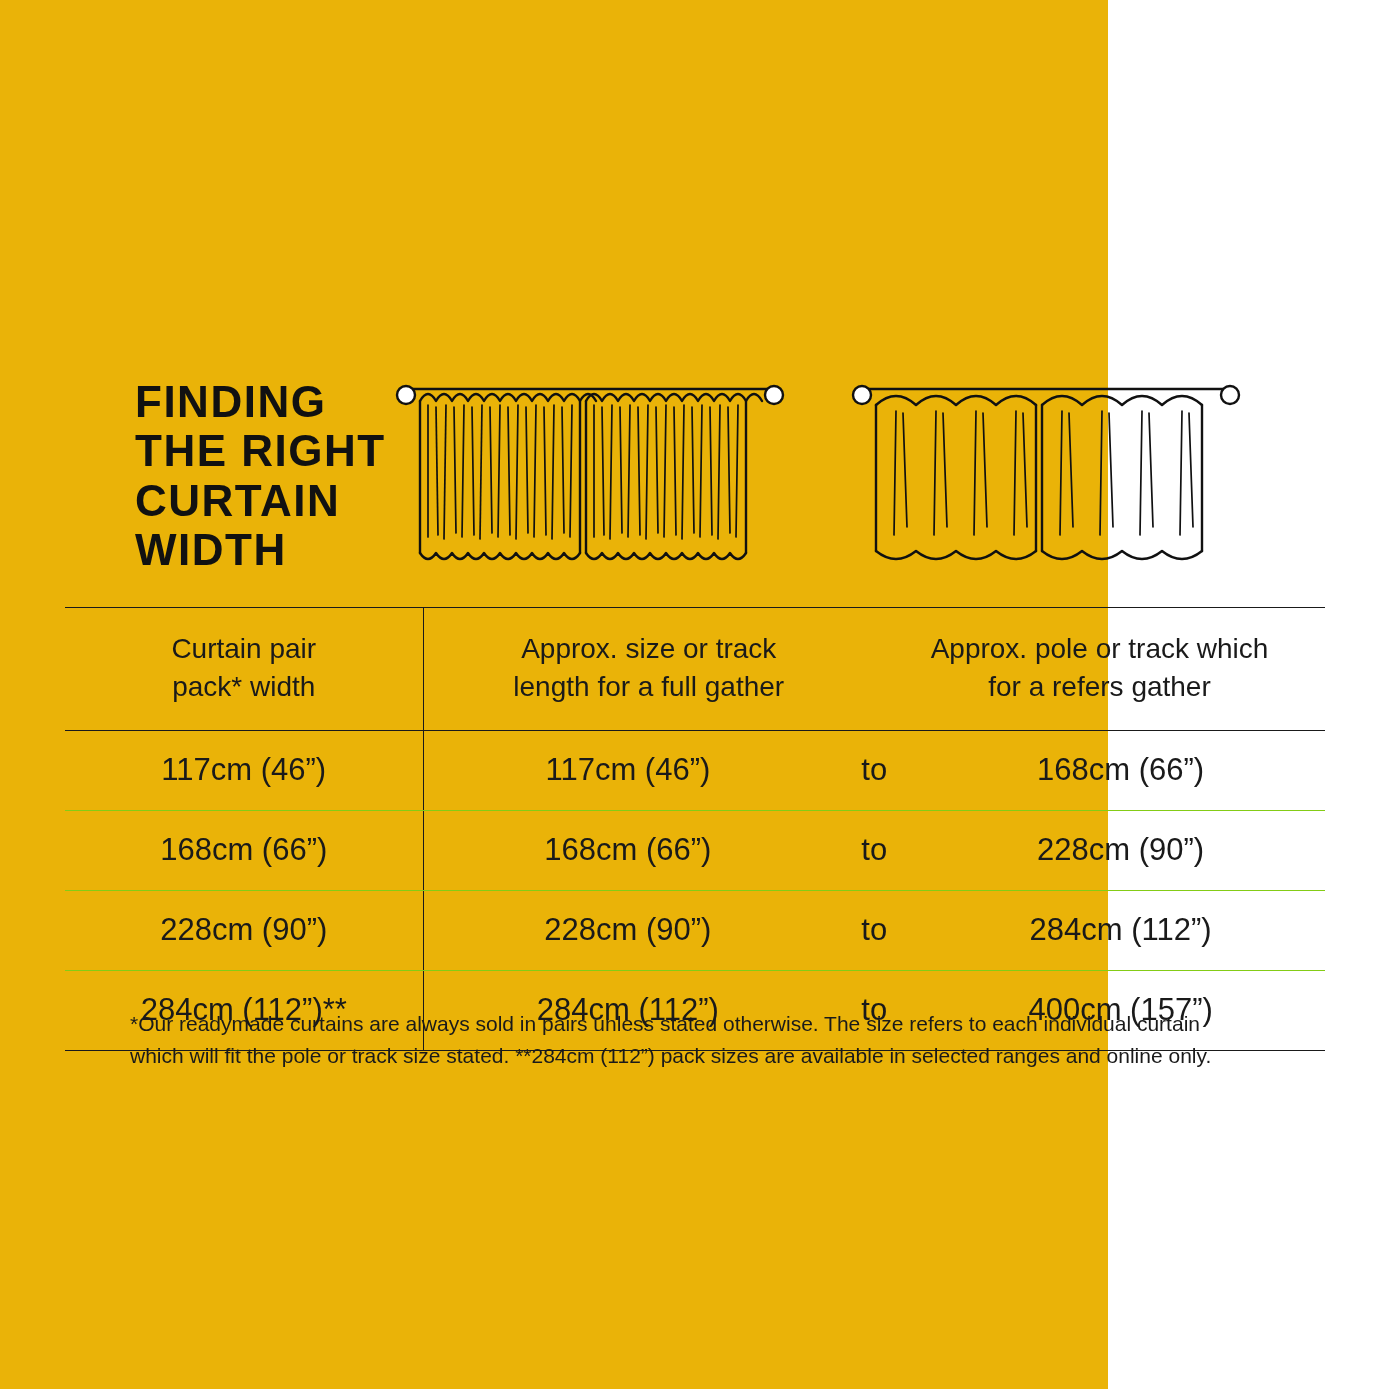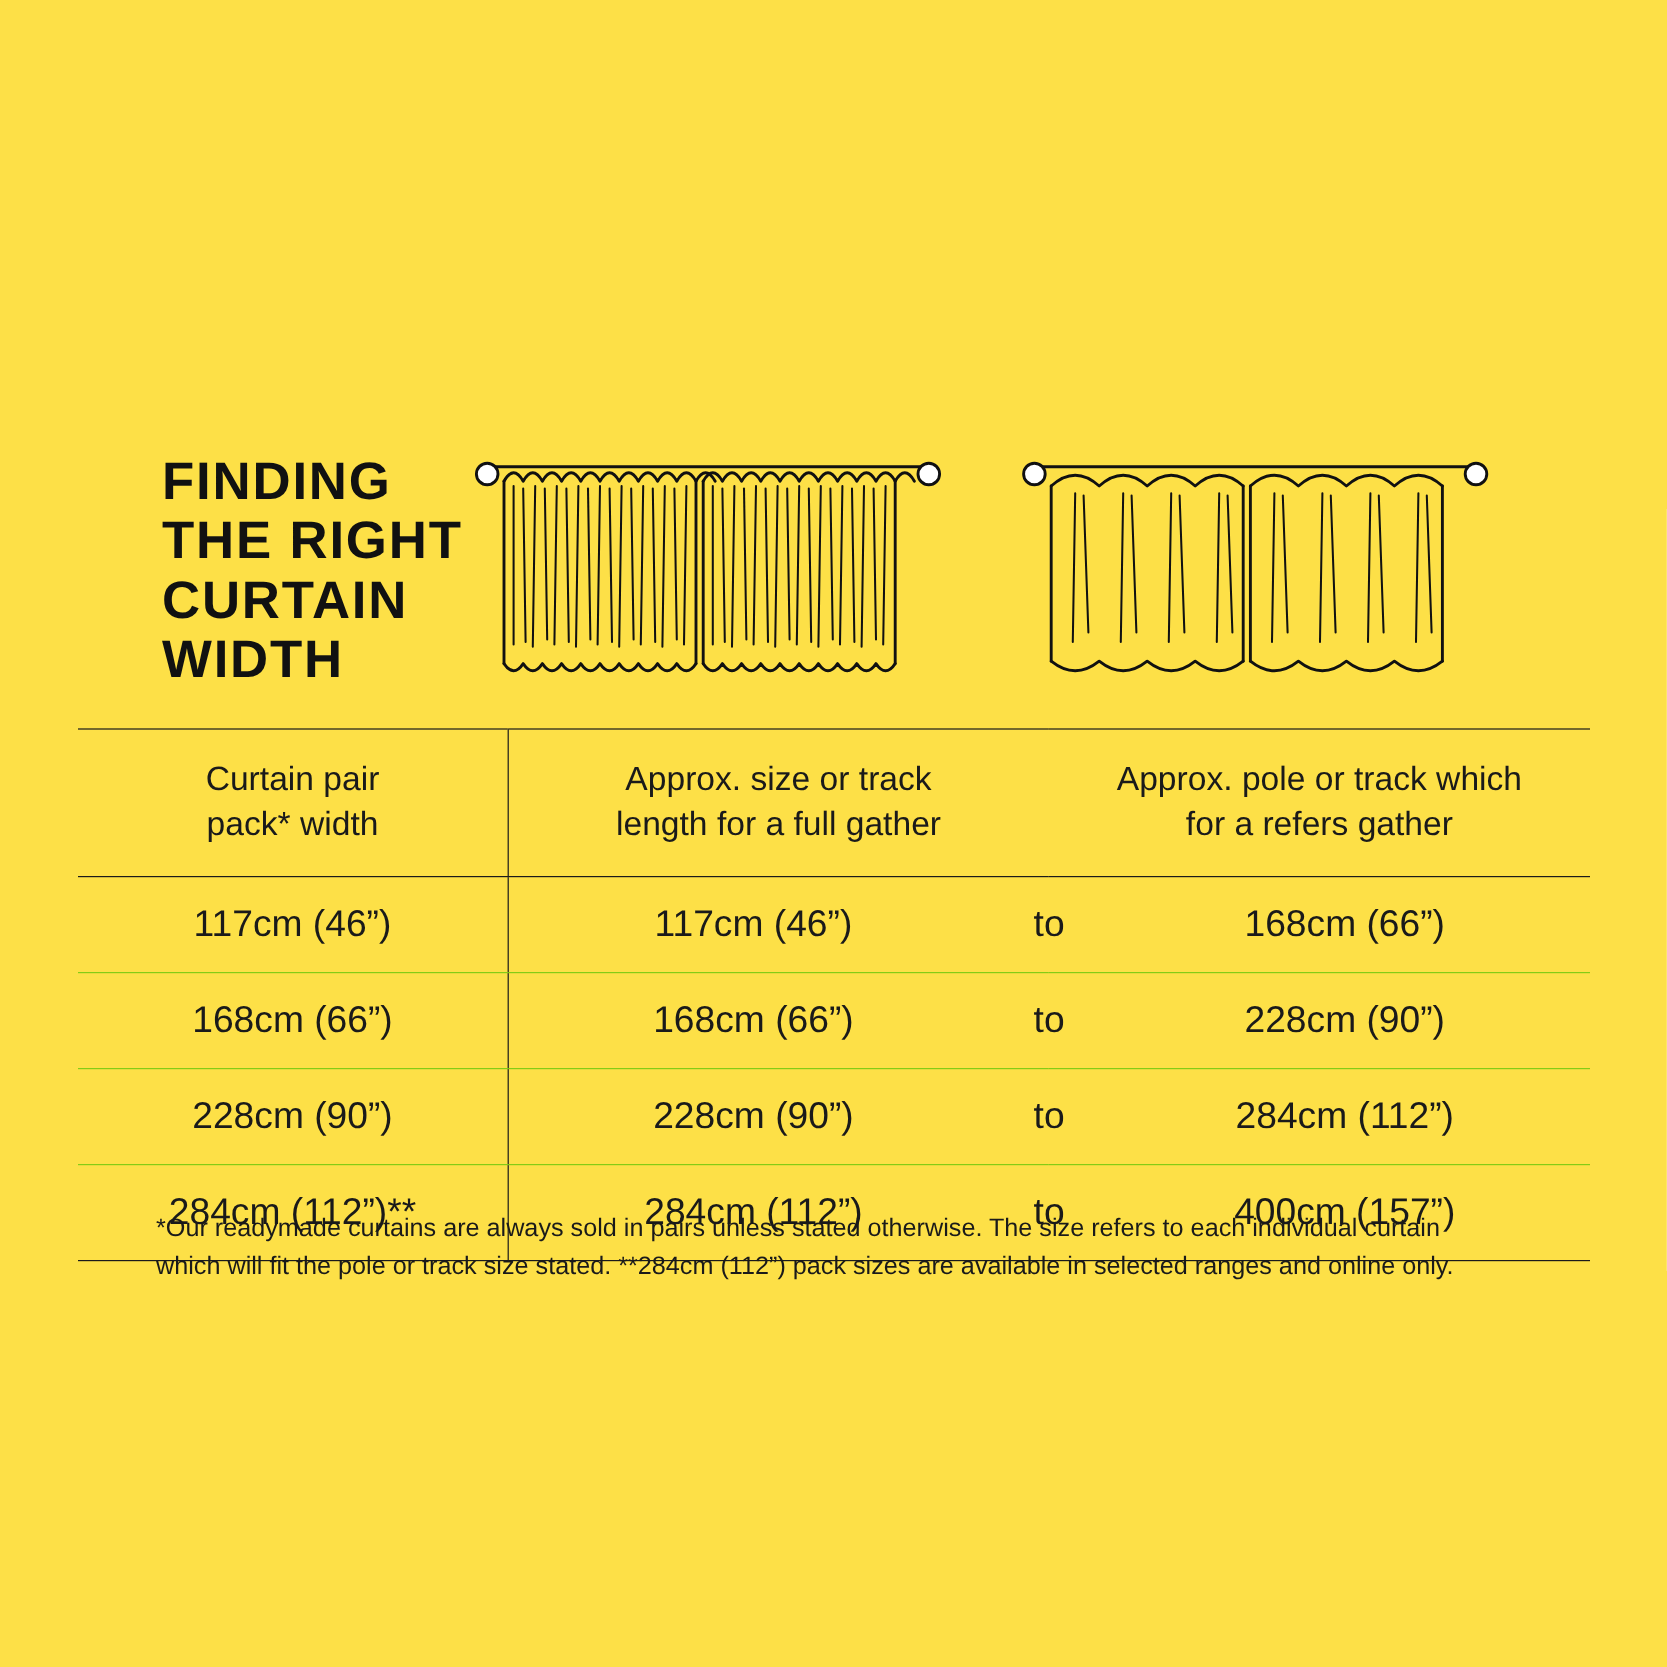--- a/index.html
+++ b/index.html
@@ -10,23 +10,23 @@
   body {
     width: 1389px;
     height: 1389px;
     font-family: "Liberation Sans", sans-serif;
     color: #1a1a1a;
     overflow: hidden;
   }
 
   .sheet {
     position: relative;
-    width: 1389px;
+    width: 1108px;
     height: 1389px;
-    background: #fde047;
+    background: #eab308;
   }
 
   
   .top-block {
     position: absolute;
     left: 65px;
     top: 365px;
     width: 1260px;
     height: 240px;
     display: flex;

